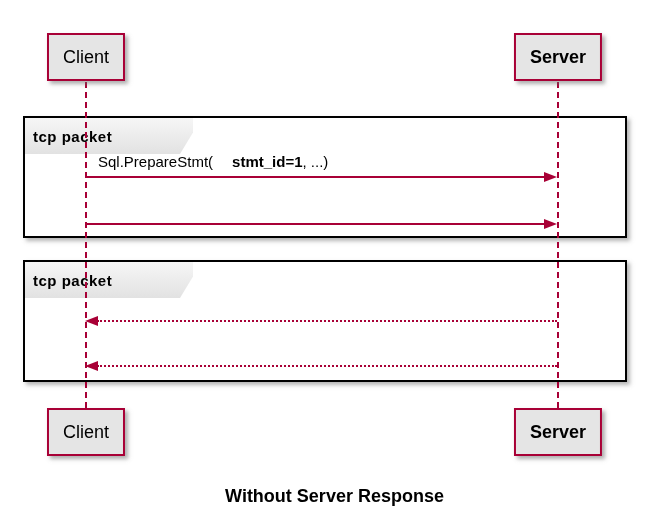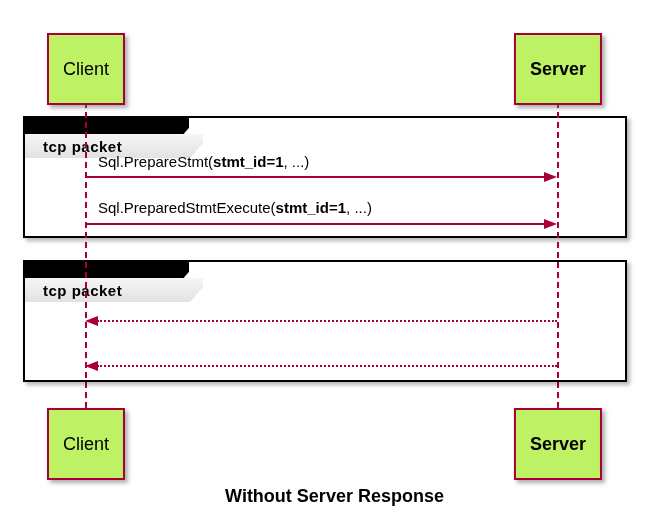--- a/index.html
+++ b/index.html
@@ -3,22 +3,22 @@
 <meta charset="utf-8">
 <style>
   html, body { margin:0; padding:0; background:#ffffff; }
   .canvas {
     position:relative; width:652px; height:532px; background:#ffffff;
     font-family:"Liberation Sans", sans-serif; color:#000; overflow:hidden;
   }
 
   
   .actor {
-    position:absolute; height:44px; padding:12px 14px;
-    background:#bef264; border:2px solid #A80036;
+    position:absolute; height:44px; padding:0 14px;
+    background:#e5e5e5; border:2px solid #A80036;
     box-shadow:3px 3px 4px rgba(110,110,110,.55);
     display:flex; align-items:center; justify-content:center;
     font-size:18px; transform:translateX(-50%); z-index:5; white-space:nowrap;
   }
   .actor.top    { top:33px; }
   .actor.bottom { top:408px; }
   .actor.client { left:86px; }
   .actor.server { left:558px;font-weight:bold; }
 
   
@@ -38,32 +38,32 @@
   .frame.f1 { top:116px; }
   .frame.f2 { top:260px; }
 
   
   .frame-tab { position:absolute; left:-2px; top:-2px; width:166px; height:28px; z-index:2; }
   .tab-border {
     position:absolute; inset:0; background:#000;
     clip-path:polygon(0 0, 100% 0, 100% 42%, calc(100% - 14px) 100%, 0 100%);
   }
   .tab-fill {
-    position:absolute; left:2px; top:18px; width:160px; height:24px;
+    position:absolute; left:2px; top:2px; width:160px; height:36px;
     background:linear-gradient(#f6f6f6, #e2e2e2);
     clip-path:polygon(0 0, 100% 0, 100% 40%, calc(100% - 13px) 100%, 0 100%);
-    display:flex; align-items:center; padding-left:18px;
+    display:flex; align-items:center; padding-left:8px;
     font-weight:bold; font-size:15px; letter-spacing:.5px;
   }
 
   
   .msg-label {
     position:absolute; font-size:15px; white-space:nowrap; z-index:4; line-height:20px;
   }
-  .msg-label b { font-weight:bold; }
+  .msg-label b { font-weight:bold;margin-left:19px; }
   .req { left:98px; }
   .rep { left:112px; }
 
   .arrow-line { position:absolute; z-index:4; height:0; }
   .arrow-line.solid  { left:86px; width:458px; border-top:2px solid #A80036; }
   .arrow-line.dotted { left:97px; width:460px; border-top:2px dotted #A80036; }
   .arrow-head { position:absolute; width:0; height:0; z-index:4;
     border-top:5px solid transparent; border-bottom:5px solid transparent; }
   .arrow-head.right { border-left:13px solid #A80036; left:544px; }
   .arrow-head.left  { border-right:13px solid #A80036; left:85px; }
@@ -95,23 +95,20 @@
       <div class="tab-fill">tcp packet</div>
     </div>
   </div>
 
   <div class="msg-label req" style="top:152px">
     <span>Sql.PrepareStmt(</span><b>stmt_id=1</b><span>, ...)</span>
   </div>
   <div class="arrow-line solid" style="top:176px"></div>
   <div class="arrow-head right" style="top:172px"></div>
 
-  <div class="msg-label req" style="top:198px">
-    <span>Sql.PreparedStmtExecute(</span><b>stmt_id=1</b><span>, ...)</span>
-  </div>
   <div class="arrow-line solid" style="top:223px"></div>
   <div class="arrow-head right" style="top:219px"></div>
 
   <div class="arrow-line dotted" style="top:320px"></div>
   <div class="arrow-head left" style="top:316px"></div>
 
   <div class="arrow-line dotted" style="top:365px"></div>
   <div class="arrow-head left" style="top:361px"></div>
 
   <div class="actor top client">Client</div>

